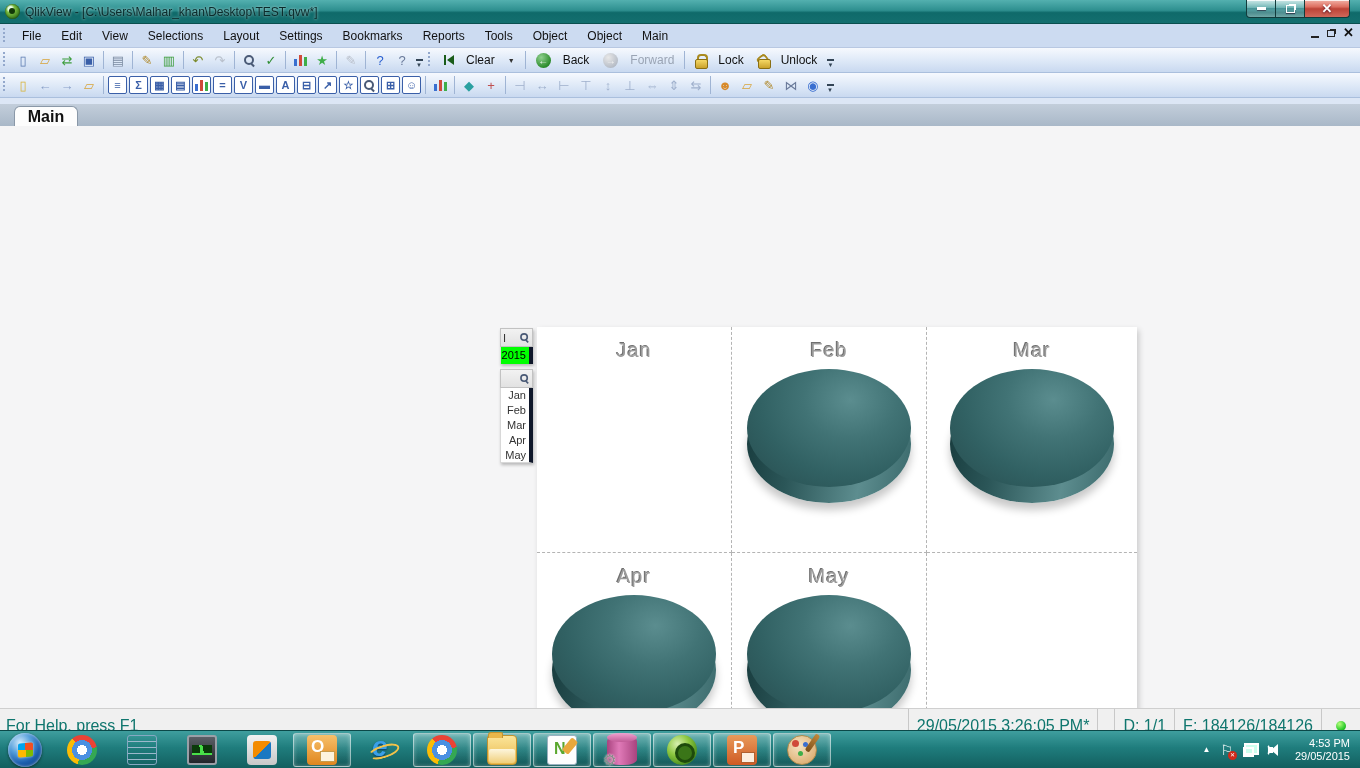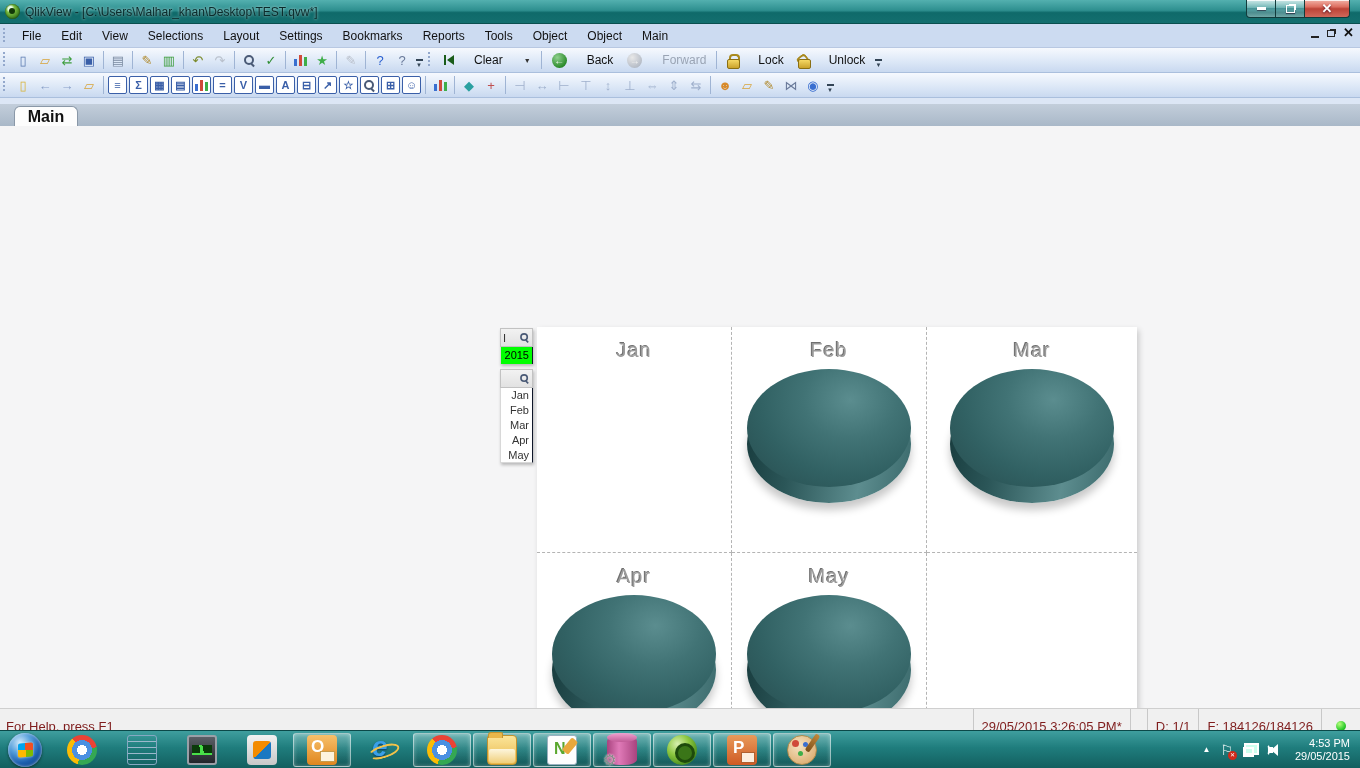--- a/index.html
+++ b/index.html
@@ -50,21 +50,21 @@
   .overflow { width:12px; height:19px; display:flex; flex-direction:column; align-items:center; justify-content:flex-end; font-size:7px; color:#345; padding-bottom:2px; }
   .overflow::before { content:""; width:7px; height:2px; background:#345; margin-bottom:1px; }
   .overflow::after { content:"▼"; font-size:6px; }
   .mag { width:11px; height:11px; position:relative; display:inline-block; }
   .mag::before { content:""; position:absolute; left:0; top:0; width:6px; height:6px; border:2px solid #4a5a76; border-radius:50%; }
   .mag::after { content:""; position:absolute; left:8px; top:8px; width:4px; height:2px; background:#4a5a76; transform:rotate(45deg); transform-origin:0 0; }
   .bars { width:13px; height:12px; display:inline-block;
     background:linear-gradient(#3a6fd0,#3a6fd0) 0px 100%/3px 7px no-repeat,
                linear-gradient(#d04a3a,#d04a3a) 5px 100%/3px 11px no-repeat,
                linear-gradient(#3fae49,#3fae49) 10px 100%/3px 9px no-repeat; }
-  .nav-btn { display:flex; align-items:center; gap:20px; padding:0 7px; font-size:12px; color:#111; height:21px; }
+  .nav-btn { display:flex; align-items:center; gap:12px; padding:0 7px; font-size:12px; color:#111; height:21px; }
   .nav-btn.disabled { color:#9aa4b4; }
   .drop-arrow { font-size:7px; color:#333; margin-left:1px; }
   .skip-icon { width:10px; height:10px; position:relative; }
   .skip-icon::before { content:""; position:absolute; left:0; top:0; width:2px; height:10px; background:#1a5c1a; }
   .skip-icon::after { content:""; position:absolute; left:3px; top:0; border-top:5px solid transparent; border-bottom:5px solid transparent; border-right:7px solid #1a5c1a; }
   .circ-arrow { width:15px; height:15px; border-radius:50%; color:#fff; font-size:10px; font-weight:bold; display:flex; align-items:center; justify-content:center; }
   .circ-arrow.green { background:radial-gradient(circle at 35% 30%, #8fd08f, #2c8c2c 70%, #1a641a); }
   .circ-arrow.gray { background:radial-gradient(circle at 35% 30%, #e8e8e8, #b8bec8 70%, #98a0ac); color:#f4f4f4; }
   .padlock { width:11px; height:13px; position:relative; }
   .padlock::before { content:""; position:absolute; left:2px; top:0; width:7px; height:7px; border:2px solid #a98a1f; border-radius:4px 4px 0 0; border-bottom:none; }
@@ -77,21 +77,21 @@
   .tab { position:absolute; left:14px; top:2px; width:64px; height:20px; background:#fdfdfd; border:1px solid #8a98a8; border-bottom:none;
     border-radius:6px 6px 0 0; display:flex; align-items:center; justify-content:center; font-size:16px; font-weight:bold; color:#111; }
   .sheet { position:absolute; top:126px; left:0; width:100%; height:582px; background:#f5f5f6; }
 
   
   .listbox { position:absolute; width:33px; background:#fff; box-shadow:1px 2px 3px rgba(0,0,0,.25); font-size:11px; }
   .lb-caption { height:19px; background:linear-gradient(#f2f2f2,#e2e2e2); border:1px solid #c2c2c2; display:flex; align-items:center; justify-content:space-between; padding:0 2px; color:#333; }
   .lb-caption .mag { transform:scale(.8); }
   .lb-year { left:500px; top:202px; }
   .lb-month { left:500px; top:243px; }
-  .lb-row { height:15px; line-height:15px; text-align:right; padding-right:3px; color:#333; background:#fff; border-left:1px solid #d8d8d8; border-right:1px solid #0f172a; }
+  .lb-row { height:15px; line-height:15px; text-align:right; padding-right:3px; color:#333; background:#fff; border-left:1px solid #d8d8d8; border-right:4px solid #0f172a; }
   .lb-row.selected { height:17px; line-height:17px; background:#00ff00; color:#000; }
   .lb-month .lb-row:last-child { border-bottom:1px solid #d8d8d8; }
 
   
   .chart-object { position:absolute; left:537px; top:201px; width:600px; height:467px; background:#fff; box-shadow:2px 3px 6px rgba(0,0,0,.18); }
   .trellis { display:grid; grid-template-columns:195px 195px 210px; grid-template-rows:226px 241px; width:100%; height:100%; }
   .cell { position:relative; }
   .cell.colsep { border-right:1px dashed #b4b4b4; }
   .cell.rowsep { border-bottom:1px dashed #b4b4b4; }
   .panel-title { margin-top:12px; text-align:center; font-size:20px; color:#9a9a9a; letter-spacing:1px;
@@ -99,21 +99,21 @@
   .pie { position:relative; width:164px; height:138px; margin:7px auto 0; }
   .pie .side { position:absolute; left:0; top:16px; width:164px; height:118px; border-radius:50%;
     background:linear-gradient(100deg, #16393b 0%, #2b5658 30%, #5d8d8f 70%, #39686a 100%);
     box-shadow:0 7px 9px rgba(0,0,0,.22); }
   .pie .top { position:absolute; left:0; top:0; width:164px; height:118px; border-radius:50%;
     background:radial-gradient(ellipse at 63% 26%, #5b8d8f 0%, #417375 32%, #316163 62%, #264b4d 100%); }
   .pie .val { position:absolute; top:48px; left:0; width:100%; text-align:center; color:#fff; font-size:11px; z-index:2; }
 
   
   .statusbar { position:absolute; top:708px; left:0; width:100%; height:35px; background:#f0f0f0; border-top:1px solid #cfcfcf;
-    display:flex; align-items:center; font-size:13px; color:#7f1d1d; }
+    display:flex; align-items:center; font-size:16px; color:#0f766e; }
   .sb-left { flex:1; padding-left:6px; }
   .sb-seg { border-left:1px solid #c8c8c8; height:100%; display:flex; align-items:center; padding:0 8px; white-space:nowrap; }
   .sb-dot { width:10px; height:10px; border-radius:50%; background:radial-gradient(circle at 35% 30%, #b5ff7d, #2fcc2f 60%, #128a12); margin:0 6px; }
 
   
   .taskbar { position:absolute; top:730px; left:0; width:100%; height:38px;
     background:linear-gradient(#3f9e9e 0%, #1f7d7d 45%, #135f5f 100%); border-top:1px solid #0b4848; display:flex; align-items:center; }
   .start-orb { width:42px; height:34px; margin:0 6px 0 4px; display:flex; align-items:center; justify-content:center; }
   .orb { width:34px; height:34px; border-radius:50%;
     background:radial-gradient(circle at 35% 28%, #cfe8fa 0%, #5aa2dd 32%, #1c5fae 62%, #0a3a74 100%);

